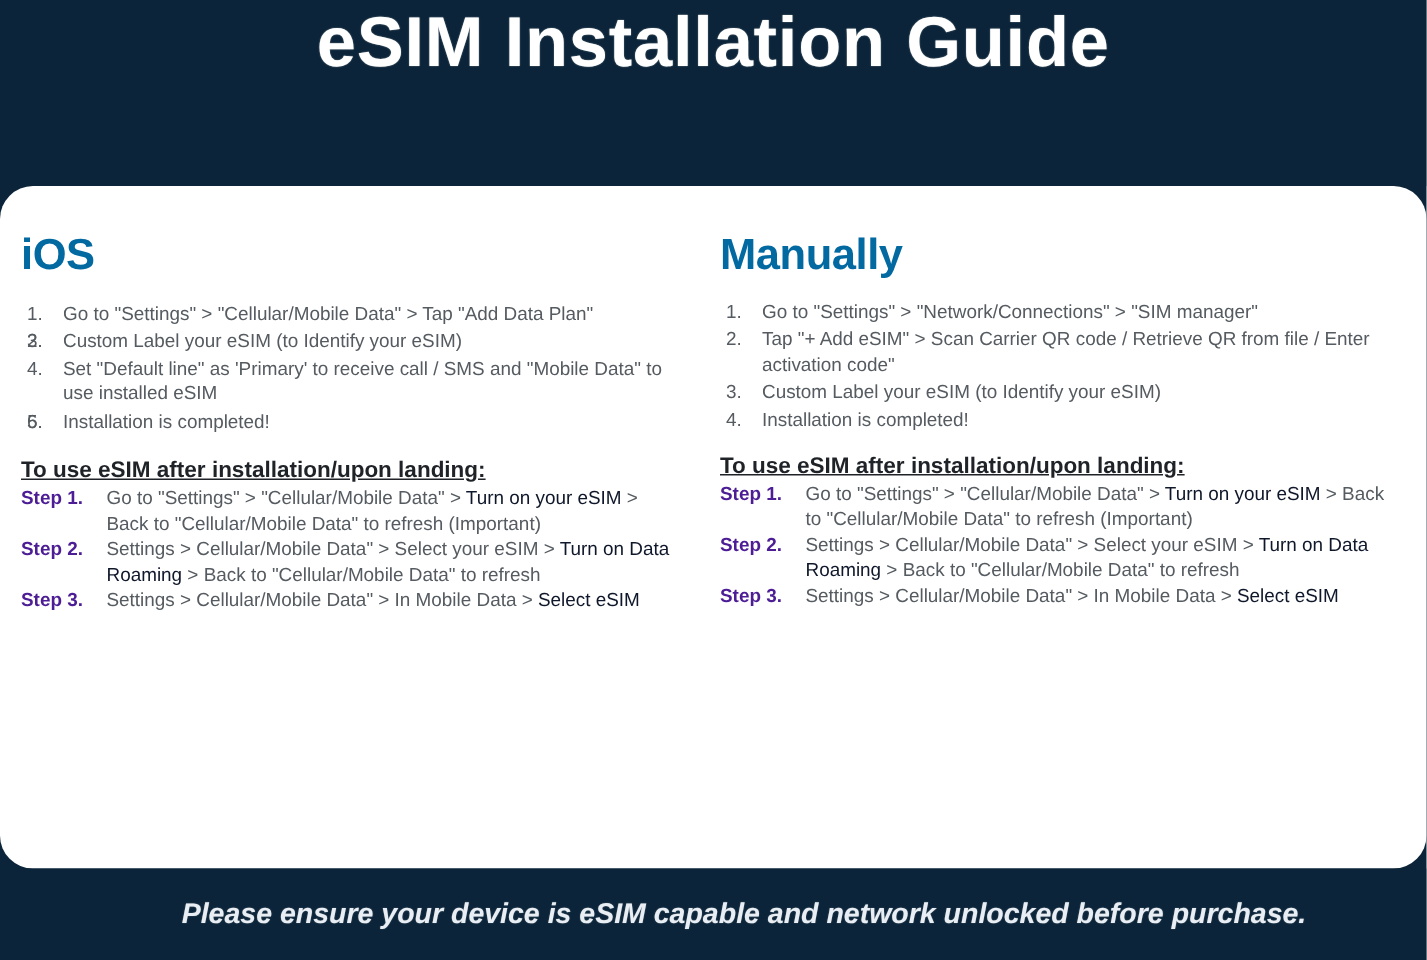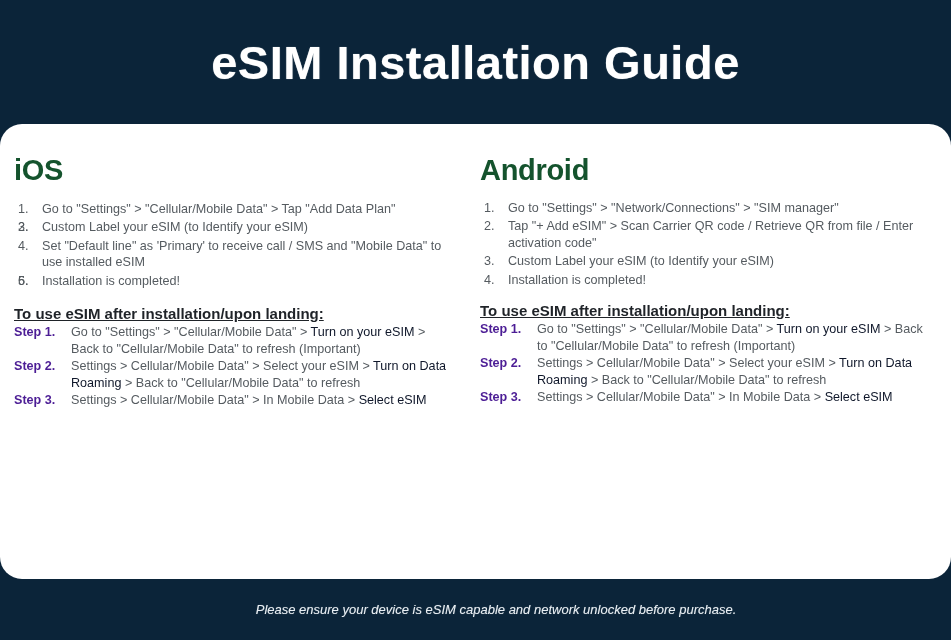--- a/index.html
+++ b/index.html
@@ -13,21 +13,20 @@
   body {
     background: #0b2439;
     font-family: "Liberation Sans", sans-serif;
     position: relative;
   }
 
   
   .header {
     height: 124px;
     display: flex;
-    align-items: center;
     justify-content: center;
     background: #0b2439;
   }
   .header-title {
     color: #ffffff;
     font-size: 47px;
     font-weight: bold;
     letter-spacing: 0.5px;
     text-shadow: 0 0 1px rgba(255,255,255,0.55);
   }
@@ -55,21 +54,21 @@
   }
   .col-android {
     width: 489px;
     padding-left: 18px;
     padding-right: 20px;
   }
 
   .platform-heading {
     font-size: 29px;
     font-weight: bold;
-    color: #14532d;
+    color: #0369a1;
     margin-bottom: 14px;
     letter-spacing: -0.3px;
   }
   .col-android .platform-heading { margin-bottom: 13px; }
 
   
   ol.steps {
     list-style: none;
     margin: 0 0 0 2px;
     padding: 0;
@@ -128,22 +127,22 @@
     width: 951px;
     height: 61px;
     background: #0b2439;
     display: flex;
     align-items: center;
     justify-content: center;
   }
   .footer-text {
     color: #e8eef3;
     font-style: italic;
-    font-size: 13px;
-    font-weight: 400;
+    font-size: 19px;
+    font-weight: 700;
     text-shadow: 0 0 1px rgba(255,255,255,0.35);
     margin-left: 41px;
   }
 </style>
 </head>
 <body>
 
 <div class="header">
   <div class="header-title">eSIM Installation Guide</div>
 </div>
@@ -162,21 +161,21 @@
       </ol>
     <span class="use-heading">To use eSIM after installation/upon landing:</span>
     <ul class="step-list" id="ios-use-steps">
         <li><span class="step-label">Step 1.</span><span>Go to "Settings" &gt; "Cellular/Mobile Data" &gt; </span><b>Turn on your eSIM</b><span> &gt; Back to "Cellular/Mobile Data" to refresh (Important)</span></li>
         <li><span class="step-label">Step 2.</span><span>Settings &gt; Cellular/Mobile Data" &gt; Select your eSIM &gt; </span><b>Turn on Data Roaming</b><span> &gt; Back to "Cellular/Mobile Data" to refresh</span></li>
         <li><span class="step-label">Step 3.</span><span>Settings &gt; Cellular/Mobile Data" &gt; In Mobile Data &gt; </span><b>Select eSIM</b></li>
       </ul>
   </div>
 
   <div class="column col-android">
-    <div class="platform-heading">Android</div>
+    <div class="platform-heading">Manually</div>
     <ol class="steps" id="android-steps">
         <li><span class="num">1.</span><span>Go to "Settings" &gt; "Network/Connections" &gt; "SIM manager"</span></li>
         <li><span class="num">2.</span><span>Tap "+ Add eSIM" &gt; Scan Carrier QR code / Retrieve QR from file / Enter activation code"</span></li>
         <li><span class="num">3.</span><span>Custom Label your eSIM (to Identify your eSIM)</span></li>
         <li><span class="num">4.</span><span>Installation is completed!</span></li>
       </ol>
     <span class="use-heading">To use eSIM after installation/upon landing:</span>
     <ul class="step-list" id="android-use-steps">
         <li><span class="step-label">Step 1.</span><span>Go to "Settings" &gt; "Cellular/Mobile Data" &gt; </span><b>Turn on your eSIM</b><span> &gt; Back to "Cellular/Mobile Data" to refresh (Important)</span></li>
         <li><span class="step-label">Step 2.</span><span>Settings &gt; Cellular/Mobile Data" &gt; Select your eSIM &gt; </span><b>Turn on Data Roaming</b><span> &gt; Back to "Cellular/Mobile Data" to refresh</span></li>

